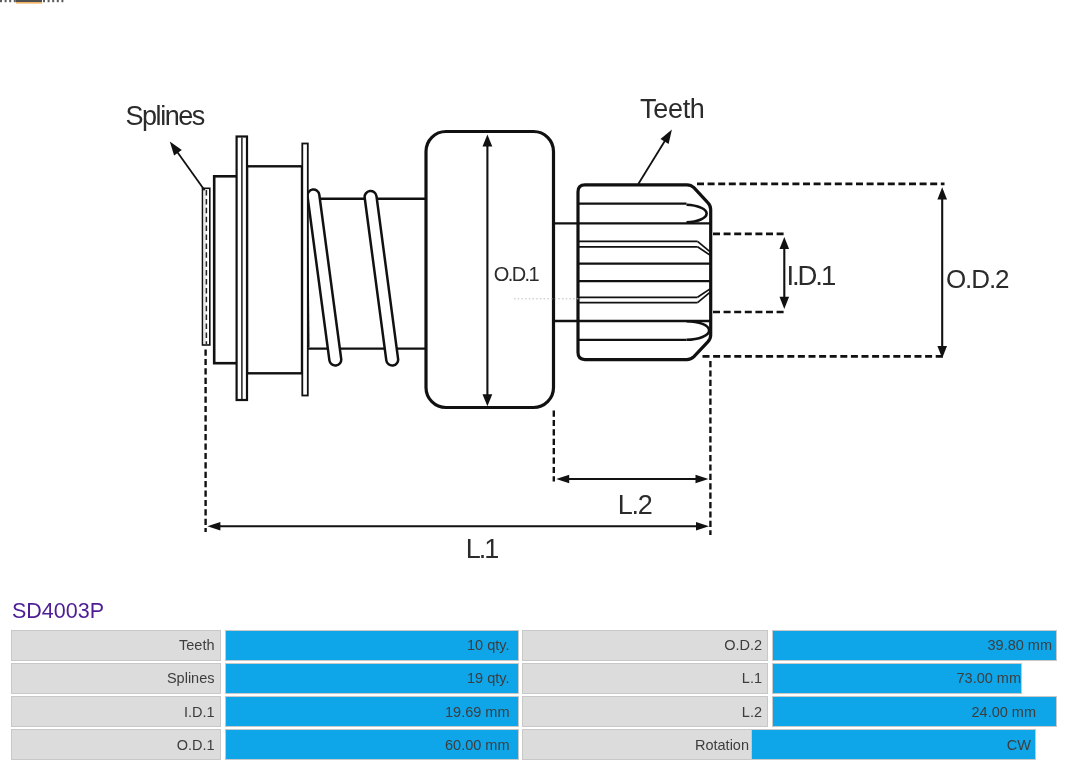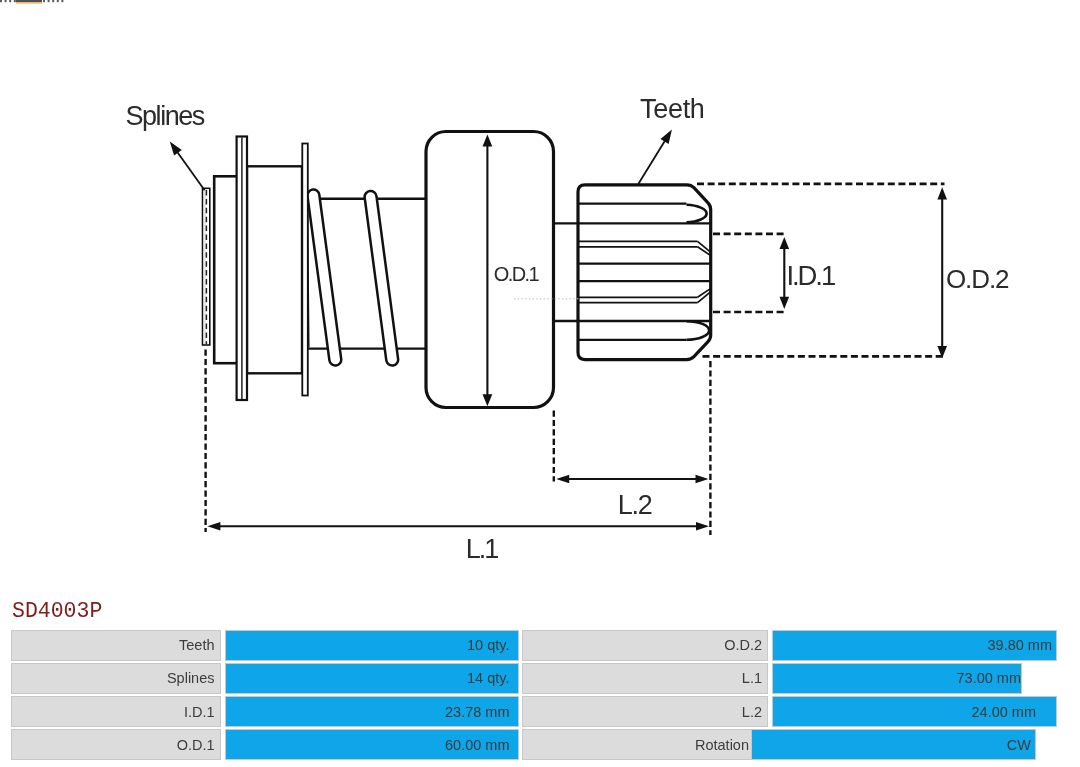--- a/index.html
+++ b/index.html
@@ -1,19 +1,19 @@
 <!DOCTYPE html>
 <html><head>
 <meta charset="utf-8">
 <style>
   html,body{margin:0;padding:0;background:#fff;width:1080px;height:767px;overflow:hidden;}
   body{font-family:"Liberation Sans", sans-serif;position:relative;}
   #art{position:absolute;left:0;top:0;}
   .lab{fill:#2b2b2b;font-family:"Liberation Sans", sans-serif;}
-  #title{position:absolute;left:12px;top:599px;color:#7f1d1d;font-size:21.5px;letter-spacing:0px;font-family:Liberation Mono, monospace;}
+  #title{position:absolute;left:12px;top:599px;color:#4c1d95;font-size:21.5px;letter-spacing:0px;}
   .cell{position:absolute;box-sizing:border-box;border:1px solid #c8c8c8;font-size:14.5px;color:#3d3d3d;
         display:flex;align-items:center;justify-content:flex-end;height:31px;}
   .g{background:#dcdcdc;}
   .w{background:#0ea5e9;}
 </style>
 </head>
 <body>
 <svg id="art" width="1080" height="594" viewBox="0 0 1080 594" xmlns="http://www.w3.org/2000/svg">
 
   <g>
@@ -125,25 +125,25 @@
 </svg>
 
 <div id="title">SD4003P</div>
 
 <div class="cell g" style="left:10.5px;top:629.5px;width:210px;padding-right:5px;">Teeth</div>
 <div class="cell w" style="left:224.5px;top:629.5px;width:294px;padding-right:8px;">10 qty.</div>
 <div class="cell g" style="left:522px;top:629.5px;width:246px;padding-right:5px;">O.D.2</div>
 <div class="cell w" style="left:772px;top:629.5px;width:285px;padding-right:4px;">39.80 mm</div>
 
 <div class="cell g" style="left:10.5px;top:662.75px;width:210px;padding-right:5px;">Splines</div>
-<div class="cell w" style="left:224.5px;top:662.75px;width:294px;padding-right:8px;">14 qty.</div>
+<div class="cell w" style="left:224.5px;top:662.75px;width:294px;padding-right:8px;">19 qty.</div>
 <div class="cell g" style="left:522px;top:662.75px;width:246px;padding-right:5px;">L.1</div>
 <div class="cell w" style="left:772px;top:662.75px;width:250px;">73.00 mm</div>
 
 <div class="cell g" style="left:10.5px;top:696px;width:210px;padding-right:5px;">I.D.1</div>
-<div class="cell w" style="left:224.5px;top:696px;width:294px;padding-right:8px;">23.78 mm</div>
+<div class="cell w" style="left:224.5px;top:696px;width:294px;padding-right:8px;">19.69 mm</div>
 <div class="cell g" style="left:522px;top:696px;width:246px;padding-right:5px;">L.2</div>
 <div class="cell w" style="left:772px;top:696px;width:285px;padding-right:20px;">24.00 mm</div>
 
 <div class="cell g" style="left:10.5px;top:729.25px;width:210px;padding-right:5px;">O.D.1</div>
 <div class="cell w" style="left:224.5px;top:729.25px;width:294px;padding-right:8px;">60.00 mm</div>
 <div class="cell g" style="left:522px;top:729.25px;width:246px;padding-right:18px;">Rotation</div>
 <div class="cell w" style="left:751px;top:729.25px;width:285px;padding-right:4px;">CW</div>
 
 </body></html>

